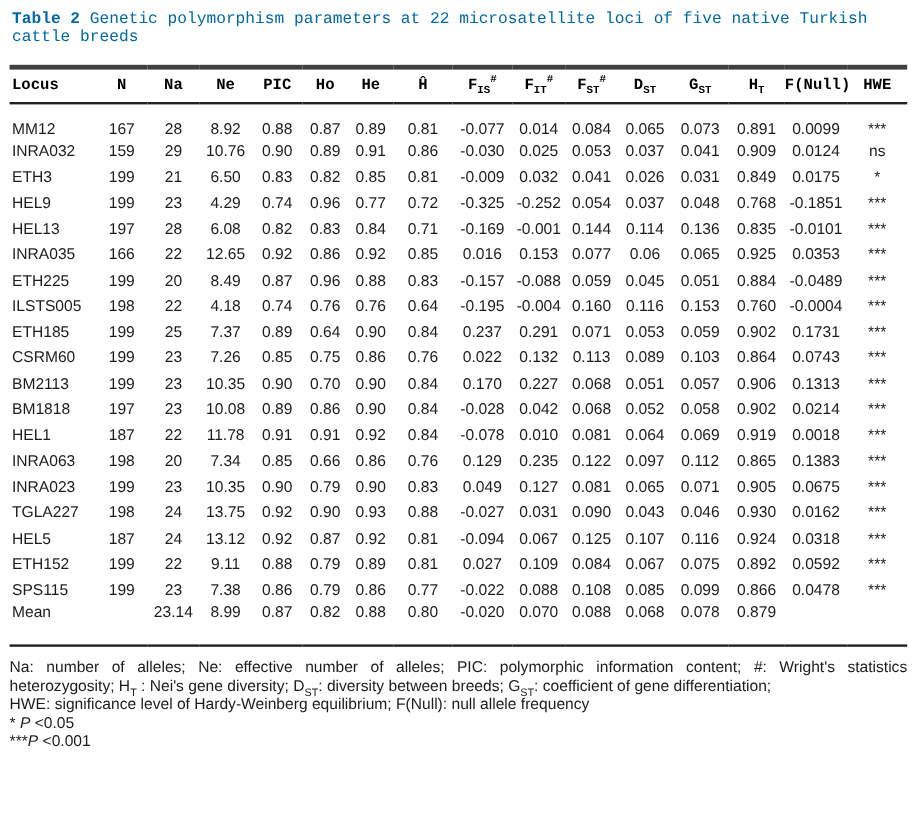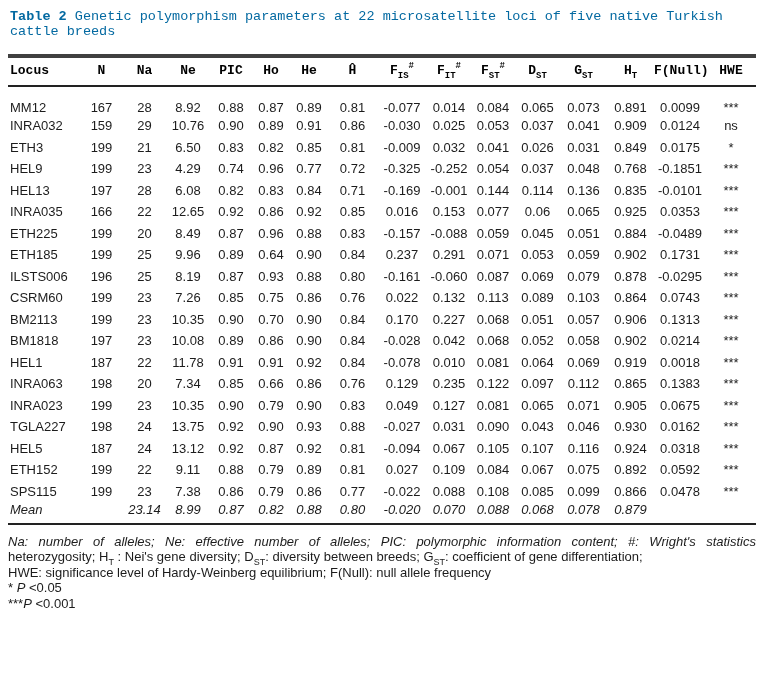--- a/index.html
+++ b/index.html
@@ -52,31 +52,31 @@
     font-size: 13px;
     text-align: center;
     height: 21.5px;
     padding: 0;
     white-space: nowrap;
     vertical-align: middle;
     color: #1c1c1c;
   }
   table.datatable tbody td:first-child { text-align: left; padding-left: 2px; }
   table.datatable tbody tr:first-child td { padding-top: 13px; }
-  table.datatable tbody tr:last-child td { padding-bottom: 5px; font-style: italic; }
+  table.datatable tbody tr:last-child td { padding-bottom: 20px; }
 
   .footnotes {
     margin-top: 9px;
     width: 748px;
     font-size: 13px;
     line-height: 15.6px;
     color: #1c1c1c;
   }
   .fn-line { white-space: normal; }
-  .fn-line.just { text-align: justify; text-align-last: justify; font-style: italic; }
+  .fn-line.just { text-align: justify; text-align-last: justify; }
   .fn-line sub { font-size: 9px; line-height: 0; }
   .fn-line i { font-style: italic; }
 </style>
 </head>
 <body>
 
 <div class="page">
 
   <div class="caption">
     <b>Table 2</b><span> Genetic polymorphism parameters at 22 microsatellite loci of five native Turkish cattle breeds</span>
@@ -242,53 +242,53 @@
           <td>-0.157</td>
           <td>-0.088</td>
           <td>0.059</td>
           <td>0.045</td>
           <td>0.051</td>
           <td>0.884</td>
           <td>-0.0489</td>
           <td>***</td>
         </tr>
         <tr>
+          <td>ILSTS005</td>
+          <td>198</td>
+          <td>22</td>
+          <td>4.18</td>
+          <td>0.74</td>
+          <td>0.76</td>
+          <td>0.76</td>
+          <td>0.64</td>
+          <td>-0.195</td>
+          <td>-0.004</td>
+          <td>0.160</td>
+          <td>0.116</td>
+          <td>0.153</td>
+          <td>0.760</td>
+          <td>-0.0004</td>
+          <td>***</td>
+        </tr>
+        <tr>
           <td>ETH185</td>
           <td>199</td>
           <td>25</td>
-          <td>9.96</td>
+          <td>7.37</td>
           <td>0.89</td>
           <td>0.64</td>
           <td>0.90</td>
           <td>0.84</td>
           <td>0.237</td>
           <td>0.291</td>
           <td>0.071</td>
           <td>0.053</td>
           <td>0.059</td>
           <td>0.902</td>
           <td>0.1731</td>
-          <td>***</td>
-        </tr>
-        <tr>
-          <td>ILSTS006</td>
-          <td>196</td>
-          <td>25</td>
-          <td>8.19</td>
-          <td>0.87</td>
-          <td>0.93</td>
-          <td>0.88</td>
-          <td>0.80</td>
-          <td>-0.161</td>
-          <td>-0.060</td>
-          <td>0.087</td>
-          <td>0.069</td>
-          <td>0.079</td>
-          <td>0.878</td>
-          <td>-0.0295</td>
           <td>***</td>
         </tr>
         <tr>
           <td>CSRM60</td>
           <td>199</td>
           <td>23</td>
           <td>7.26</td>
           <td>0.85</td>
           <td>0.75</td>
           <td>0.86</td>
@@ -414,21 +414,21 @@
           <td>HEL5</td>
           <td>187</td>
           <td>24</td>
           <td>13.12</td>
           <td>0.92</td>
           <td>0.87</td>
           <td>0.92</td>
           <td>0.81</td>
           <td>-0.094</td>
           <td>0.067</td>
-          <td>0.105</td>
+          <td>0.125</td>
           <td>0.107</td>
           <td>0.116</td>
           <td>0.924</td>
           <td>0.0318</td>
           <td>***</td>
         </tr>
         <tr>
           <td>ETH152</td>
           <td>199</td>
           <td>22</td>

